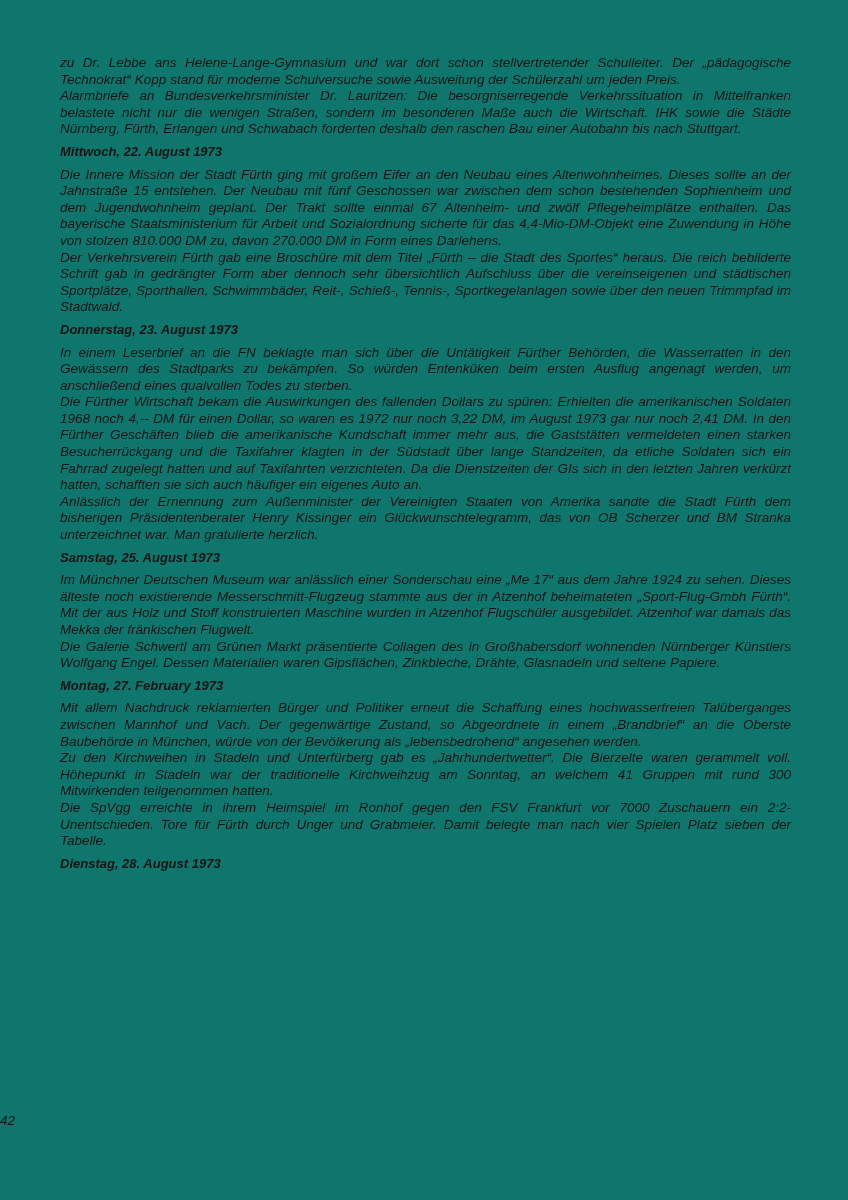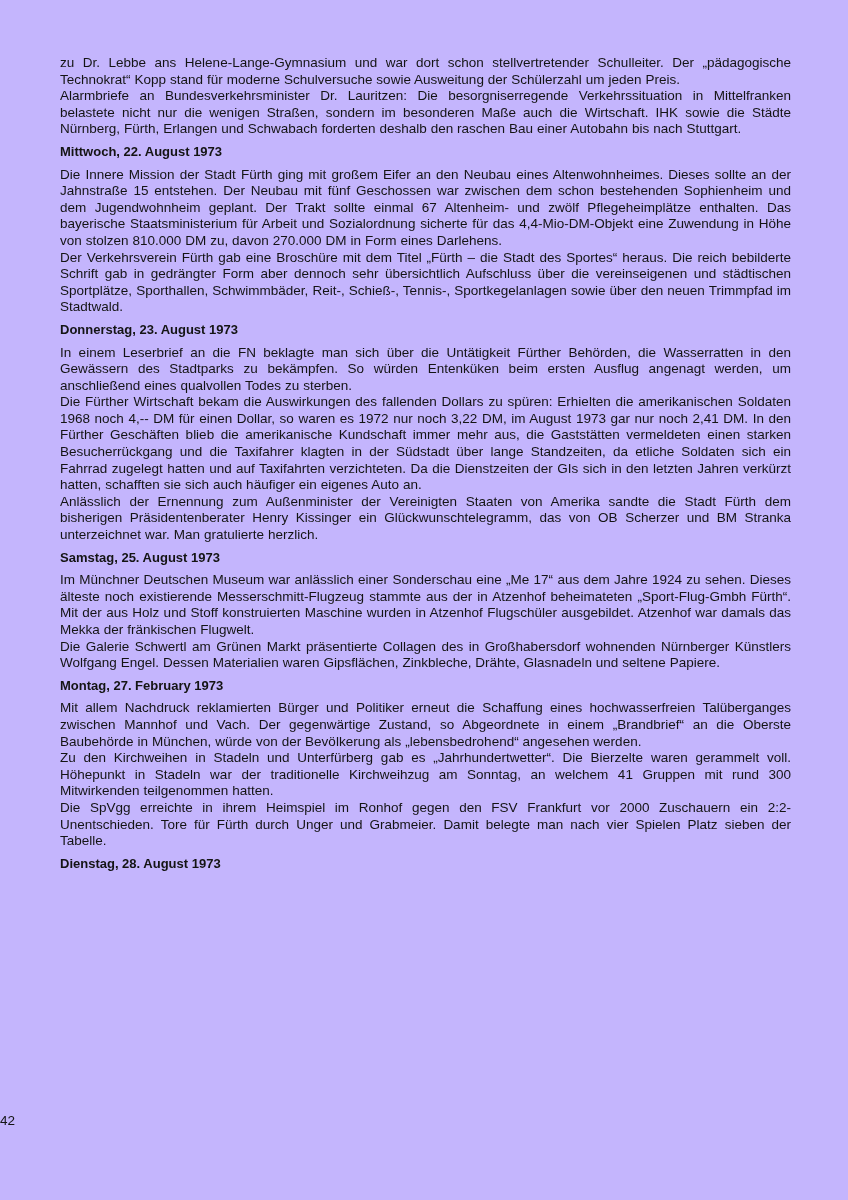--- a/index.html
+++ b/index.html
@@ -8,23 +8,24 @@
     width: 848px;
     height: 1200px;
     background: #ffffff;
     font-family: "Liberation Sans", sans-serif;
     color: #141414;
   }
   .page {
     position: relative;
     width: 848px;
     height: 1200px;
-    background: #c4b5fd;
+    background: #0f766e;
     padding: 55px 57px 0 60px;
     overflow: hidden;
+    font-style: italic;
   }
   .content {
     font-size: 13.5px;
     line-height: 16.6px;
   }
   .content p {
     margin: 0;
     text-align: justify;
     word-spacing: 0.2px;
   }
@@ -74,21 +75,21 @@
     <section>
       <h2>Samstag, 25. August 1973</h2>
       <p>Im Münchner Deutschen Museum war anlässlich einer Sonderschau eine „Me 17“ aus dem Jahre 1924 zu sehen. Dieses älteste noch existierende Messerschmitt-Flugzeug stammte aus der in Atzenhof beheimateten „Sport-Flug-Gmbh Fürth“. Mit der aus Holz und Stoff konstruierten Maschine wurden in Atzenhof Flugschüler ausgebildet. Atzenhof war damals das Mekka der fränkischen Flugwelt.</p>
       <p>Die Galerie Schwertl am Grünen Markt präsentierte Collagen des in Großhabersdorf wohnenden Nürnberger Künstlers Wolfgang Engel. Dessen Materialien waren Gipsflächen, Zinkbleche, Drähte, Glasnadeln und seltene Papiere.</p>
     </section>
 
     <section>
       <h2>Montag, 27. February 1973</h2>
       <p>Mit allem Nachdruck reklamierten Bürger und Politiker erneut die Schaffung eines hochwasserfreien Talüberganges zwischen Mannhof und Vach. Der gegenwärtige Zustand, so Abgeordnete in einem „Brandbrief“ an die Oberste Baubehörde in München, würde von der Bevölkerung als „lebensbedrohend“ angesehen werden.</p>
       <p>Zu den Kirchweihen in Stadeln und Unterfürberg gab es „Jahrhundertwetter“. Die Bierzelte waren gerammelt voll. Höhepunkt in Stadeln war der traditionelle Kirchweihzug am Sonntag, an welchem 41 Gruppen mit rund 300 Mitwirkenden teilgenommen hatten.</p>
-      <p>Die SpVgg erreichte in ihrem Heimspiel im Ronhof gegen den FSV Frankfurt vor 2000 Zuschauern ein 2:2-Unentschieden. Tore für Fürth durch Unger und Grabmeier. Damit belegte man nach vier Spielen Platz sieben der Tabelle.</p>
+      <p>Die SpVgg erreichte in ihrem Heimspiel im Ronhof gegen den FSV Frankfurt vor 7000 Zuschauern ein 2:2-Unentschieden. Tore für Fürth durch Unger und Grabmeier. Damit belegte man nach vier Spielen Platz sieben der Tabelle.</p>
     </section>
 
     <section>
       <h2>Dienstag, 28. August 1973</h2>
     </section>
 
   </div>
 
   <div class="page-number">42</div>
 </div>

